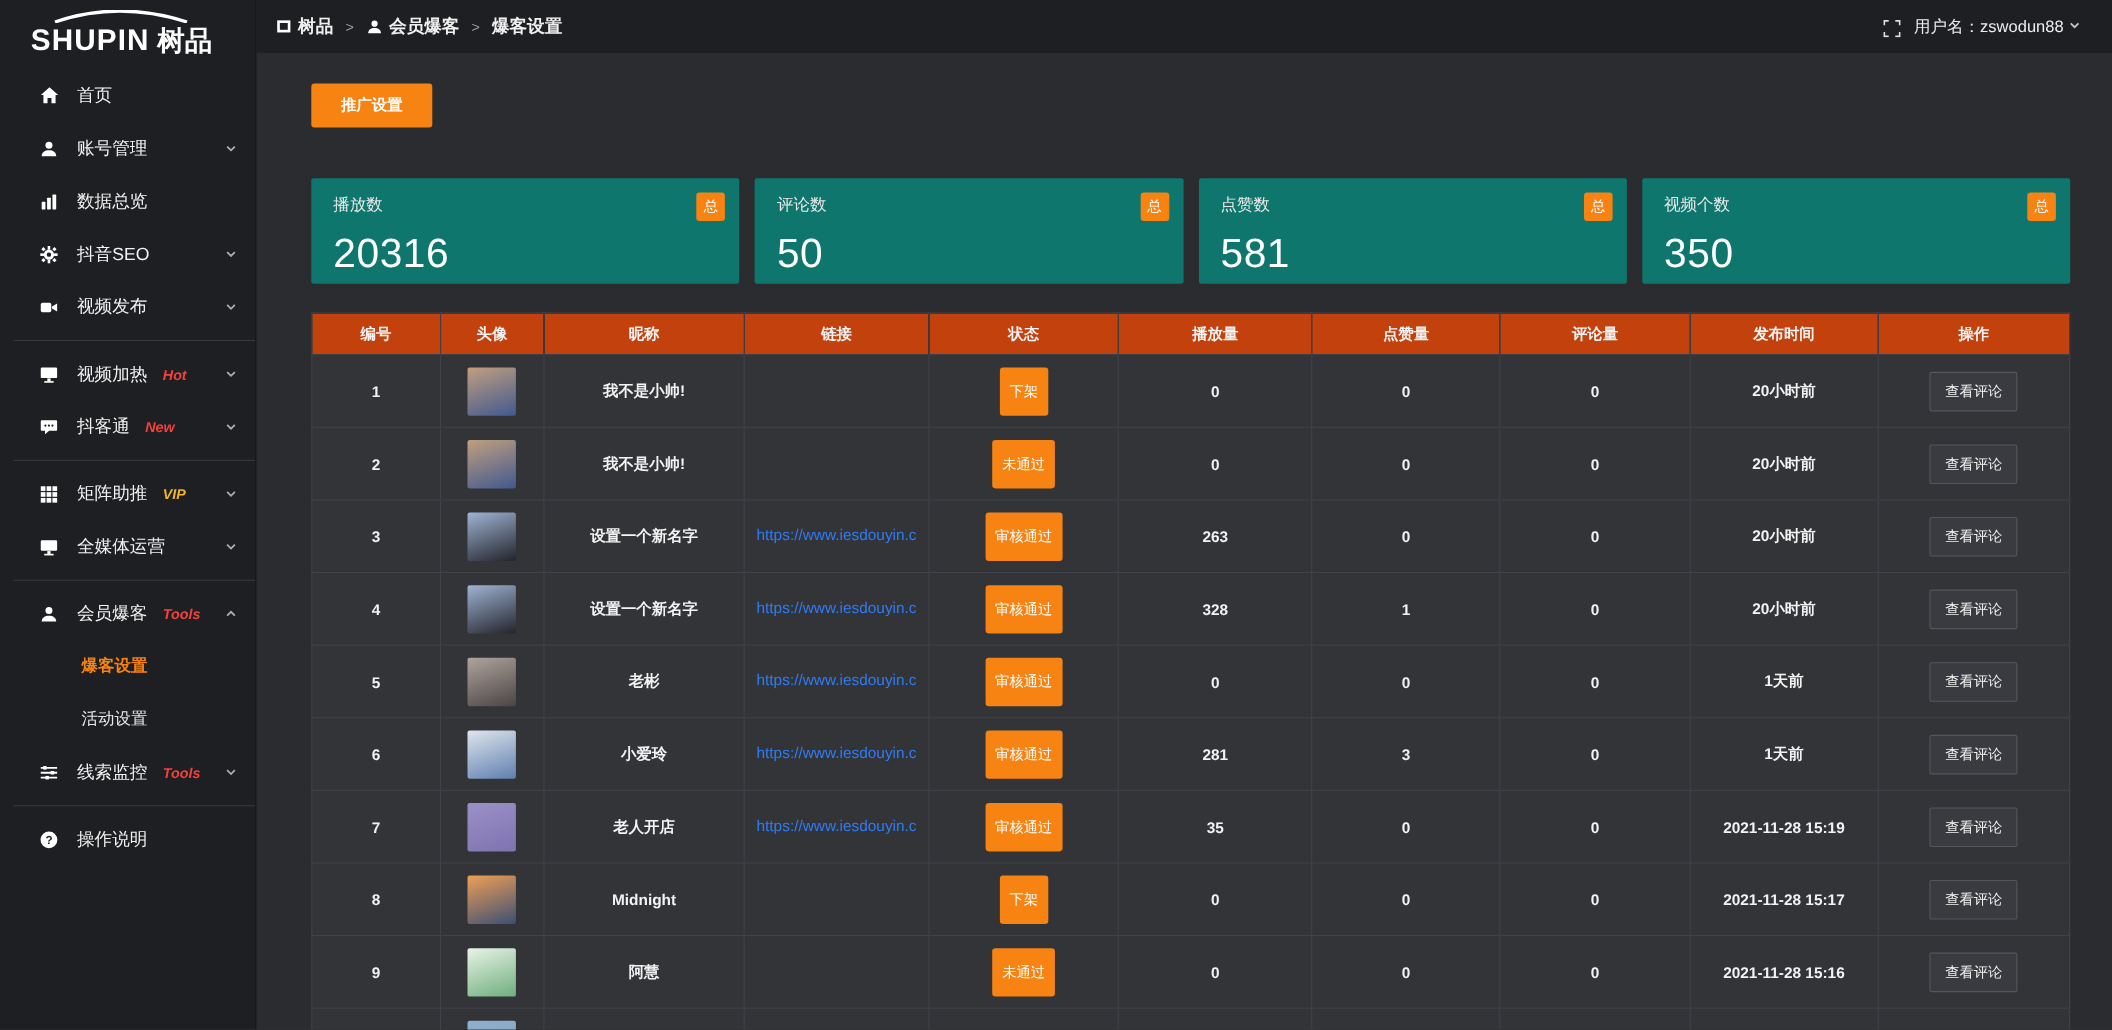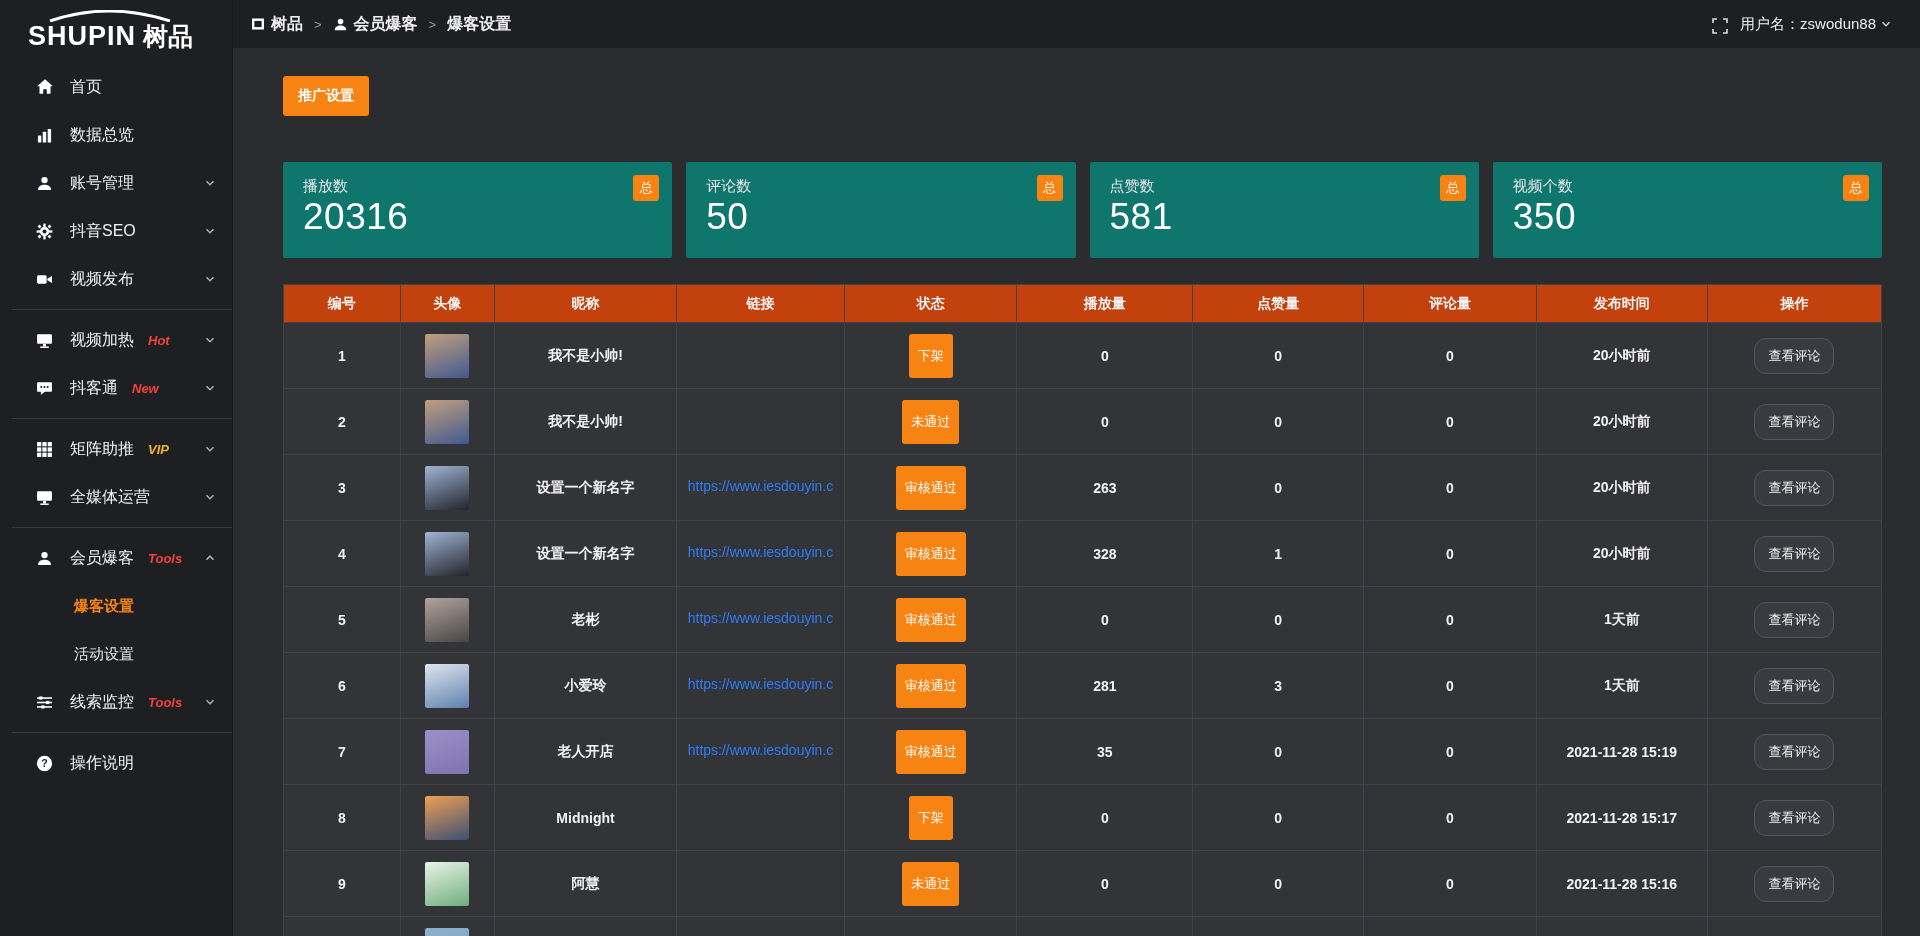--- a/index.html
+++ b/index.html
@@ -31,36 +31,36 @@
   .main { flex:1; display:flex; flex-direction:column; min-width:0; }
   .topbar { height:48px; background:#1e1f22; display:flex; align-items:center; justify-content:space-between; padding:0 28px 0 18px; flex-shrink:0; }
   .breadcrumb { display:flex; align-items:center; font-size:16px; color:#f0f0f0; font-weight:bold; }
   .bc-item { display:flex; align-items:center; gap:6px; cursor:pointer; }
   .bc-sep { color:#9a9a9a; margin:0 11px; font-size:13px; font-weight:normal; }
   .top-right { display:flex; align-items:flex-end; gap:12px; font-size:15px; color:#eee; }
   .fs-btn, .uname { cursor:pointer; display:flex; align-items:center; gap:4px; }
 
   
   .content { padding:28px 38px 0 50px; }
-  .promo { background:#f78312; color:#fff; border:none; font-size:14px; font-weight:bold; padding:11px 15px; border-radius:3px; cursor:pointer; font-family:inherit; }
+  .promo { background:#f78312; color:#fff; border:none; font-size:14px; font-weight:bold; padding:11px 27px; border-radius:3px; cursor:pointer; font-family:inherit; }
 
   .cards { display:flex; gap:14px; margin-top:46px; }
   .card { flex:1; background:#0f766e; height:96px; position:relative; padding:15px 20px; border-radius:2px; }
   .card-label { font-size:15px; color:#e8e8e8; }
-  .card-value { font-size:37px; margin-top:0; letter-spacing:.5px; color:#fff; }
+  .card-value { font-size:37px; margin-top:14px; letter-spacing:.5px; color:#fff; }
   .card-badge { position:absolute; top:13px; right:13px; background:#f78312; width:26px; height:26px; border-radius:3px; display:flex; align-items:center; justify-content:center; font-size:13px; }
 
   table.grid { width:100%; border-collapse:collapse; margin-top:26px; table-layout:fixed; background:#323338; }
   .grid th, .grid td { border:1px solid #404248; text-align:center; font-size:14px; color:#f2f2f2; overflow:hidden; }
   .grid th { height:38px; font-weight:bold; background:#c2410c; }
   .grid td { height:66px; font-weight:bold; background:#333438; }
   .avatar { width:44px; height:44px; border-radius:2px; margin:0 auto; }
   .badge { background:#f78312; color:#fff; font-size:13px; font-weight:normal; padding:13px 9px; border-radius:3px; display:inline-block; white-space:nowrap; }
   .link { color:#2e7cf6; cursor:pointer; font-weight:normal; white-space:nowrap; display:inline-block; max-width:96%; overflow:hidden; text-decoration:none; }
-  .view-btn { background:#3a3b40; border:1px solid #55565c; color:#f0f0f0; font-size:13px; padding:8px 13px; border-radius:12px; cursor:pointer; font-family:inherit; white-space:nowrap; }
+  .view-btn { background:#3a3b40; border:1px solid #55565c; color:#f0f0f0; font-size:13px; padding:8px 13px; border-radius:2px; cursor:pointer; font-family:inherit; white-space:nowrap; }
 </style>
 </head>
 <body>
 
 <div class="app">
 
   <aside class="sidebar">
     <div class="logo">
       <div class="logo-arc">
         <svg width="140" height="12" viewBox="0 0 140 12">
@@ -78,43 +78,43 @@
             <svg viewBox="0 0 16 16" width="18" height="18">
               <path fill="#fff" d="M8 1.2 15 7.4 H12.9 V14 H9.6 V9.9 H6.4 V14 H3.1 V7.4 H1 Z"></path>
             </svg>
           </span>
           <span class="s-label">首页</span>
         </div>
         <div class="s-item">
           <span class="s-icon">
             <svg viewBox="0 0 16 16" width="17" height="17">
               <g fill="#fff">
+                <circle cx="8" cy="4.8" r="3"></circle>
+                <path d="M1.8 14.2c0-3.4 2.8-5.1 6.2-5.1s6.2 1.7 6.2 5.1z"></path>
+              </g>
+            </svg>
+          </span>
+          <span class="s-label">账号管理</span>
+          <span class="s-chev">
+            <svg viewBox="0 0 12 12" width="12" height="12">
+              <path fill="none" stroke="#c8c8c8" stroke-width="1.6" d="M2.5 4.2 6 7.7l3.5-3.5"></path>
+            </svg>
+          </span>
+        </div>
+        <div class="s-item">
+          <span class="s-icon">
+            <svg viewBox="0 0 16 16" width="17" height="17">
+              <g fill="#fff">
                 <rect x="1.8" y="8" width="3.2" height="6.5" rx=".5"></rect>
                 <rect x="6.4" y="4.5" width="3.2" height="10" rx=".5"></rect>
                 <rect x="11" y="1.8" width="3.2" height="12.7" rx=".5"></rect>
               </g>
             </svg>
           </span>
           <span class="s-label">数据总览</span>
-        </div>
-        <div class="s-item">
-          <span class="s-icon">
-            <svg viewBox="0 0 16 16" width="17" height="17">
-              <g fill="#fff">
-                <circle cx="8" cy="4.8" r="3"></circle>
-                <path d="M1.8 14.2c0-3.4 2.8-5.1 6.2-5.1s6.2 1.7 6.2 5.1z"></path>
-              </g>
-            </svg>
-          </span>
-          <span class="s-label">账号管理</span>
-          <span class="s-chev">
-            <svg viewBox="0 0 12 12" width="12" height="12">
-              <path fill="none" stroke="#c8c8c8" stroke-width="1.6" d="M2.5 4.2 6 7.7l3.5-3.5"></path>
-            </svg>
-          </span>
         </div>
         <div class="s-item">
           <span class="s-icon">
             <svg viewBox="0 0 16 16" width="17" height="17">
               <g fill="#fff">
                 <rect x="6.9" y=".6" width="2.2" height="3.2"></rect>
                 <rect x="6.9" y="12.2" width="2.2" height="3.2"></rect>
                 <rect x=".6" y="6.9" width="3.2" height="2.2"></rect>
                 <rect x="12.2" y="6.9" width="3.2" height="2.2"></rect>
                 <rect x="2" y="2" width="2.6" height="2.6" transform="rotate(45 3.3 3.3)"></rect>

